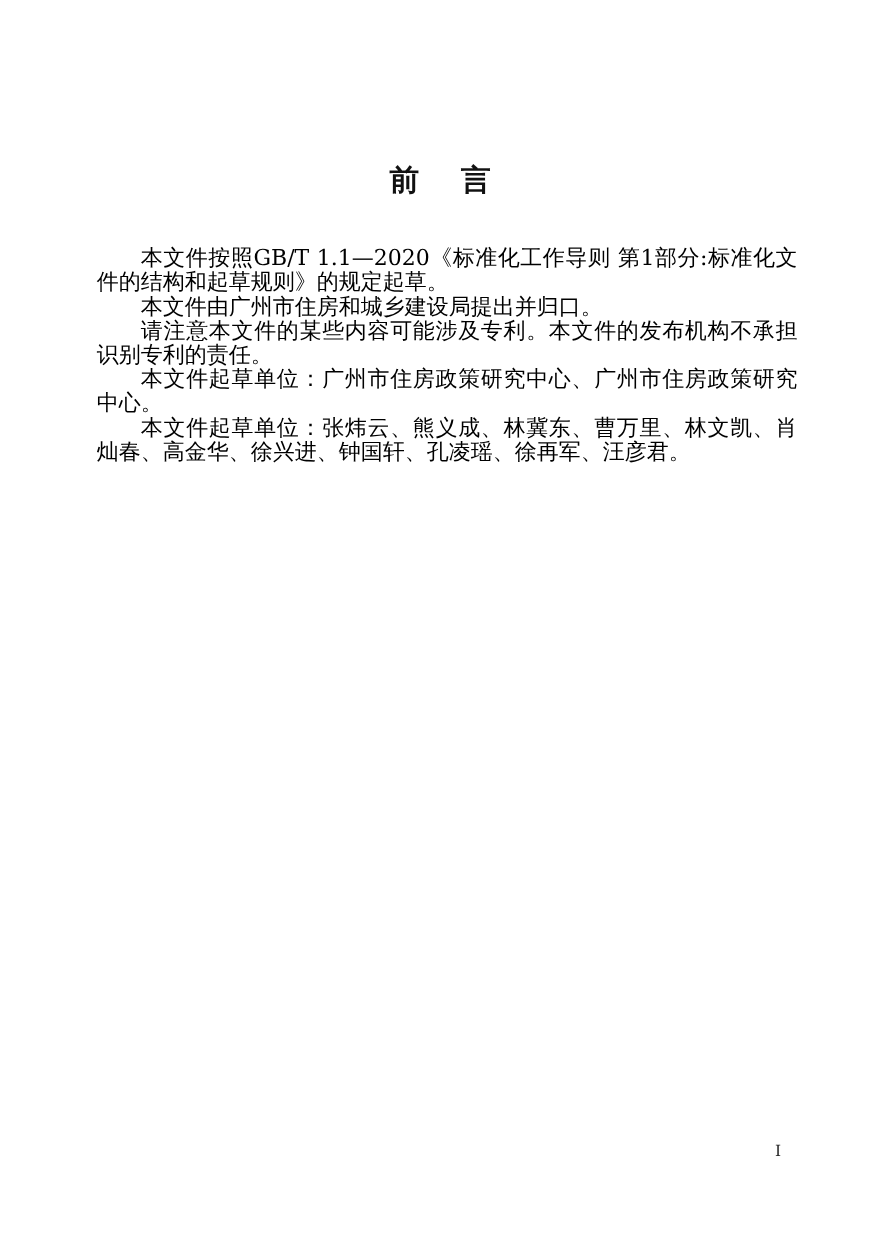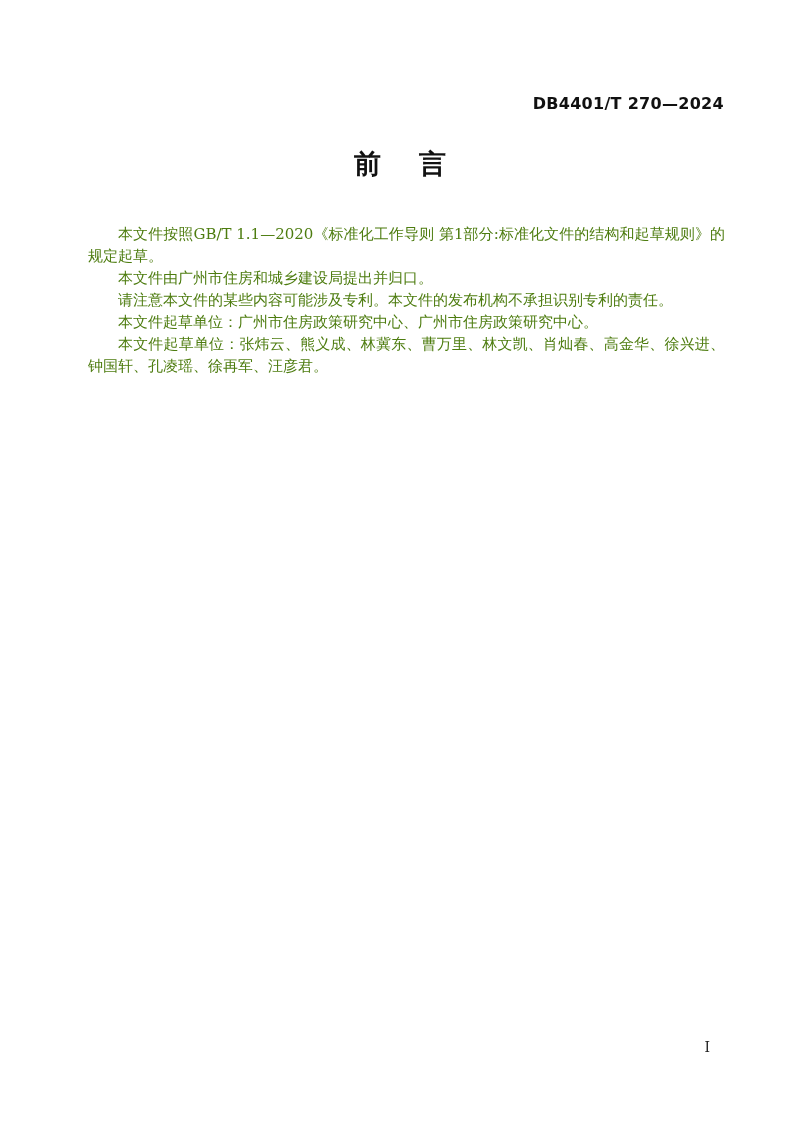--- a/index.html
+++ b/index.html
@@ -39,45 +39,44 @@
     font-family: "DejaVu Sans", "Liberation Sans", sans-serif;
     font-weight: 700;
     font-size: 27px;
     color: #111111;
   }
   .body-text {
     position: absolute;
     top: 223px;
     left: 88px;
     width: 637px;
-    font-size: 15px;
+    font-size: 20px;
     line-height: 22px;
     text-align: justify;
-    color: #4d7c0f;
+    color: #000000;
   }
   .body-text p {
     margin: 0;
     padding: 0;
     text-indent: 2em;
   }
   .page-number {
     position: absolute;
     top: 1039px;
     right: 90px;
     font-family: "DejaVu Serif", "Liberation Serif", serif;
     font-size: 14px;
     color: #222222;
   }
 </style>
 </head>
 <body>
 
 <div class="page">
 
-  <div class="standard-code">DB4401/T 270—2024</div>
 
   <div class="doc-title">
     <span>前</span>
     <span>言</span>
   </div>
 
   <div class="body-text">
     <p>本文件按照GB/T 1.1—2020《标准化工作导则 第1部分:标准化文件的结构和起草规则》的规定起草。</p>
     <p>本文件由广州市住房和城乡建设局提出并归口。</p>
     <p>请注意本文件的某些内容可能涉及专利。本文件的发布机构不承担识别专利的责任。</p>

